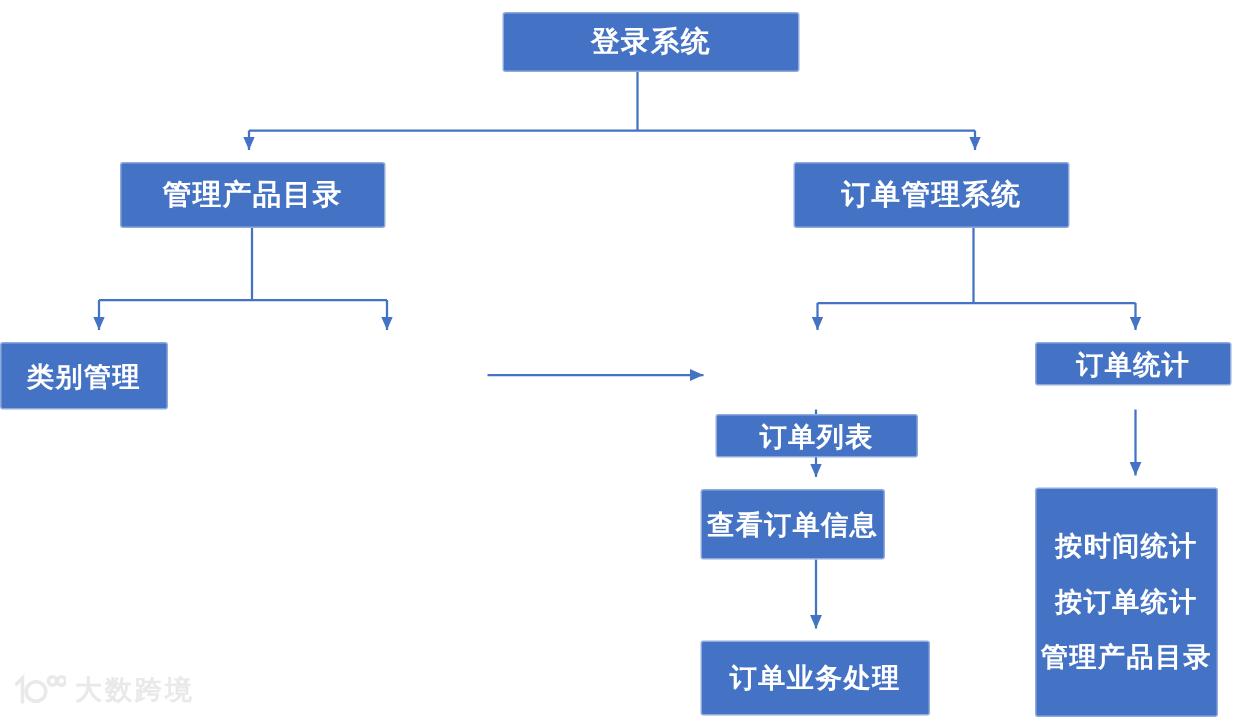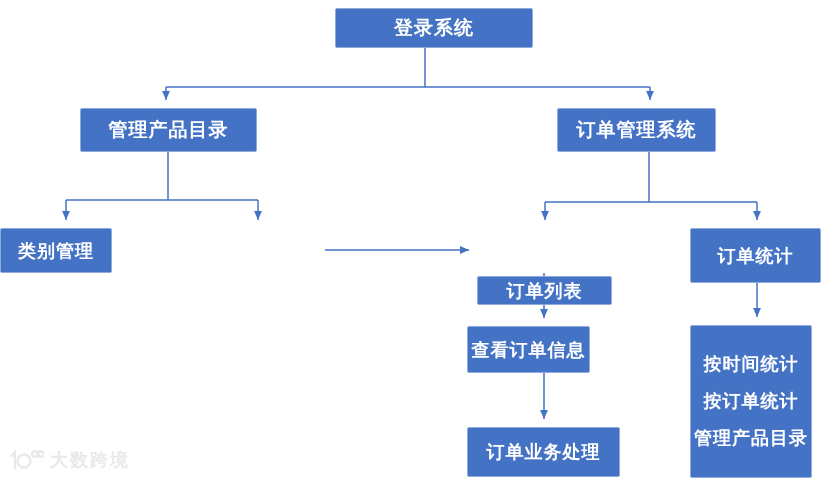--- a/index.html
+++ b/index.html
@@ -71,28 +71,28 @@
 
     <path class="edge" d="M544,373 L544,419" marker-end="url(#arw)"></path>
 
     <path class="edge" d="M757,273 L757,317" marker-end="url(#arw)"></path>
   </svg>
 
   <div class="node lv1" style="left:335px;top:8px;width:198px;height:40px;">登录系统</div>
 
   <div class="node lv1" style="left:80px;top:108px;width:177px;height:44px;">管理产品目录</div>
 
-  <div class="node lv1" style="left:557px;top:108px;width:159px;height:44px;">订单管理系统</div>
+  <div class="node lv1" style="left:529px;top:108px;width:184px;height:44px;">订单管理系统</div>
 
   <div class="node" style="left:0px;top:228px;width:112px;height:45px;">类别管理</div>
 
 
   <div class="node" style="left:477px;top:228px;width:135px;height:29px;margin-top:48px;">订单列表</div>
 
-  <div class="node" style="left:690px;top:228px;width:131px;height:55px;">订单统计</div>
+  <div class="node" style="left:690px;top:228px;width:131px;height:29px;">订单统计</div>
 
   <div class="node" style="left:467px;top:326px;width:123px;height:47px;">查看订单信息</div>
 
   <div class="node" style="left:467px;top:427px;width:153px;height:50px;">订单业务处理</div>
 
   <div class="node multi" style="left:690px;top:325px;width:122px;height:153px;">
     <span>按时间统计</span>
     <span>按订单统计</span>
     <span>管理产品目录</span>
   </div>

